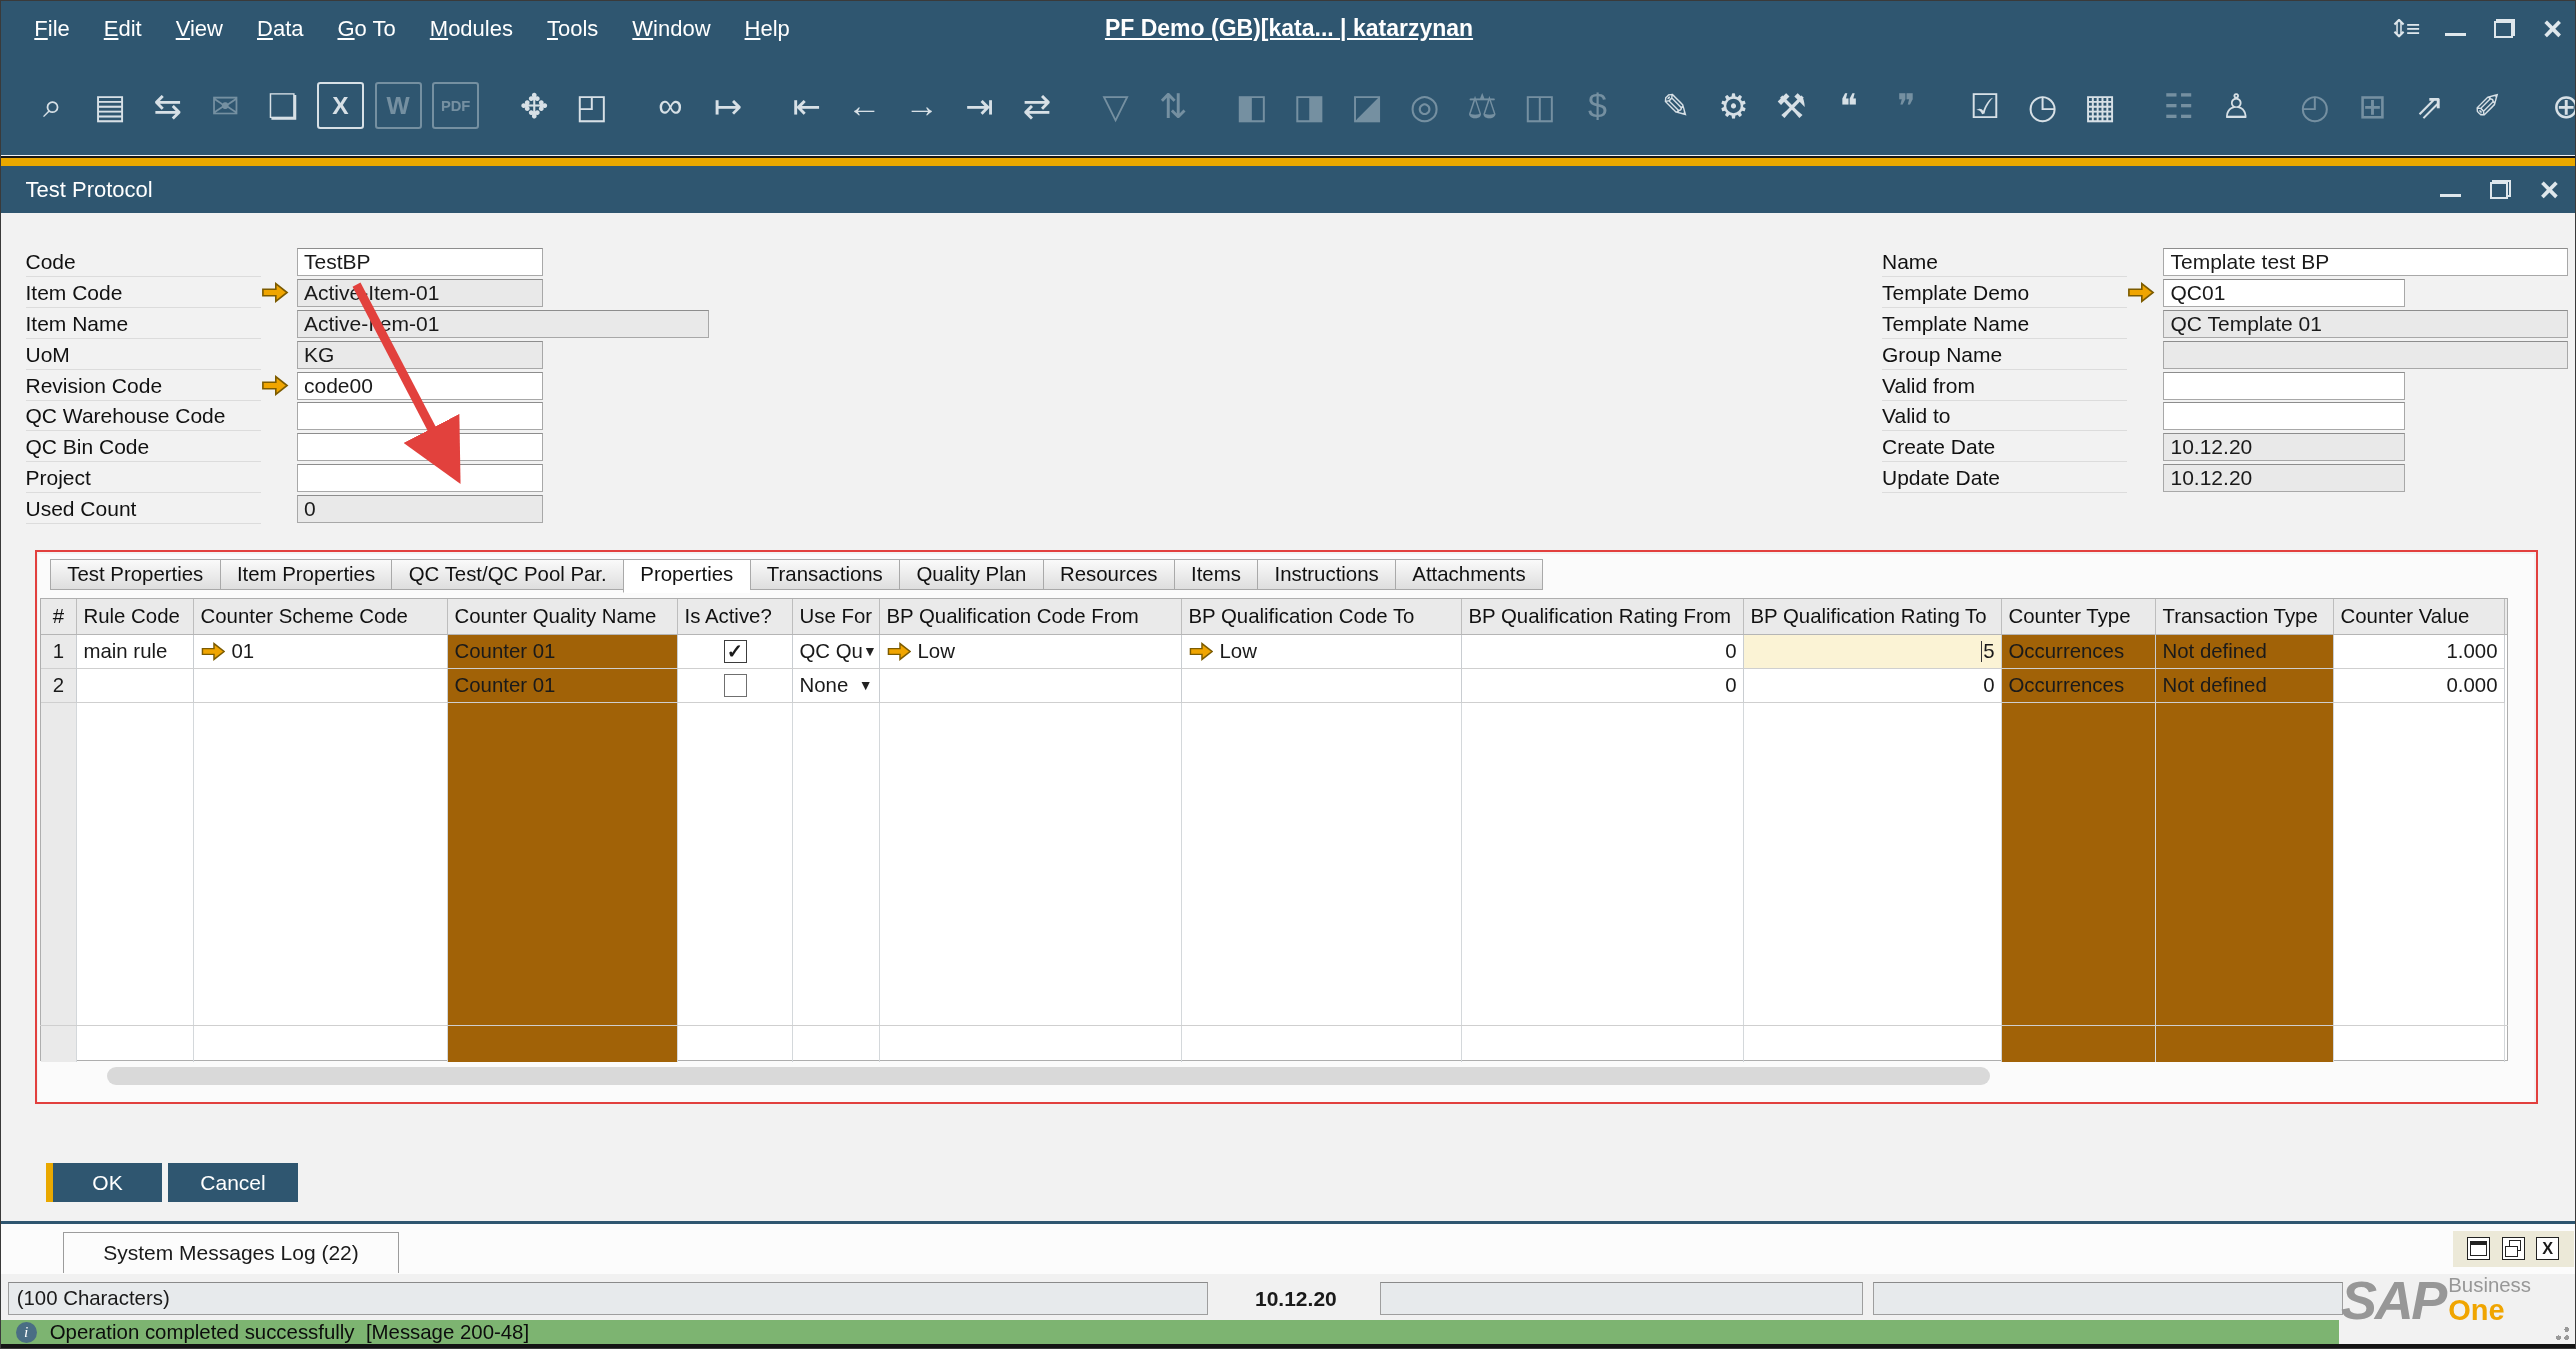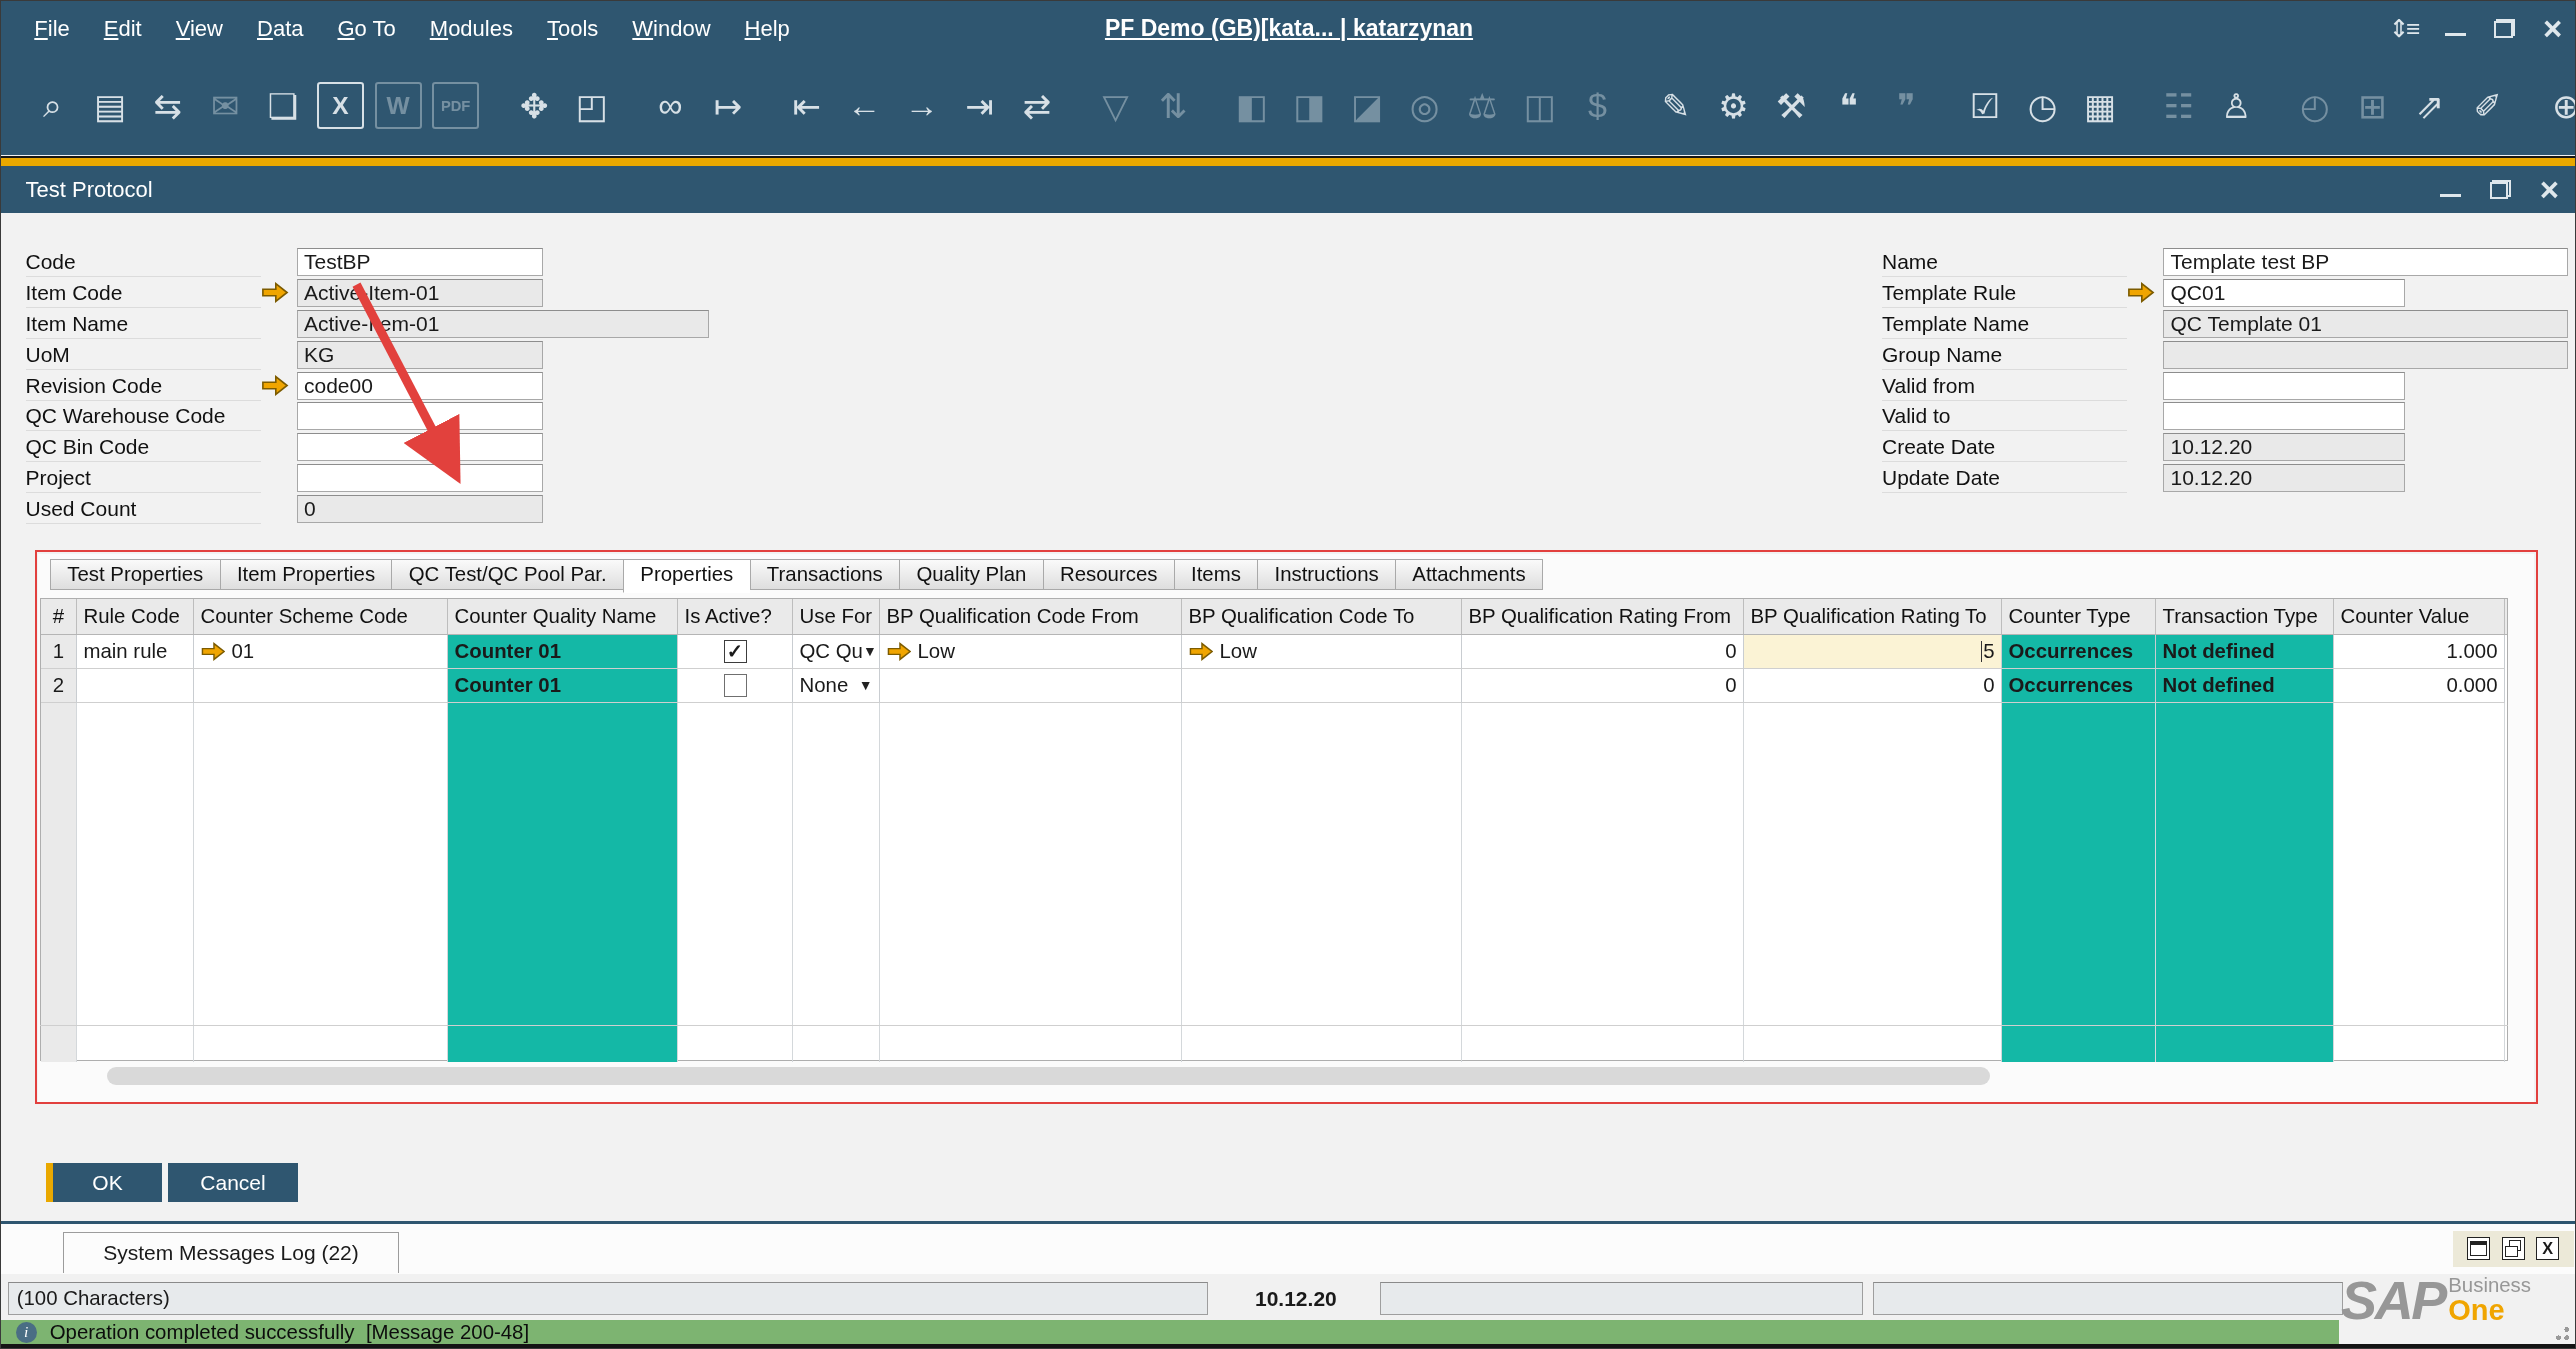--- a/index.html
+++ b/index.html
@@ -80,21 +80,21 @@
   .grow { display:grid; grid-template-columns:var(--cols); }
   .gh { height:36px; background:#eaeaea; border-bottom:0.8px solid #b5b5b5; }
   .gh > div { font-size:20.4px; line-height:35px; padding:0 6.5px; border-right:0.8px solid #bdbdbd;
               overflow:hidden; white-space:nowrap; color:#111; }
   .gh > div:first-child { text-align:center; padding:0; }
   .gr { height:34px; }
   .gr > div { font-size:20.4px; line-height:33px; padding:0 6.5px; border-right:0.8px solid #c9cdd1;
               border-bottom:0.8px solid #cfcfcf; overflow:hidden; white-space:nowrap;
               display:flex; align-items:center; }
   .cell-num { background:#eaeaea; justify-content:center; }
-  .shaded { background:#14b8a6;font-weight:bold; }
+  .shaded { background:#a16207; }
   .rnum { justify-content:flex-end; }
   .active-cell { background:#fbf3d5; justify-content:flex-end; }
   .caret { display:inline-block; width:1.6px; height:21px; background:#333; margin-right:0.8px; }
   .chk { width:23px; height:23px; border:1.6px solid #3c3c3c; background:#fff; margin:0 auto;
          display:flex; align-items:center; justify-content:center; font-size:19.6px; font-weight:bold; }
   .chk.empty { border-color:#6f6f6f; }
   .usefor { justify-content:space-between; }
   .dd { font-size:14px; color:#222; }
   .filler { height:359px; }
   .filler > div { border-right:0.8px solid #d4d8db; height:100%; }
@@ -287,21 +287,21 @@
     <div class="arrow-slot"></div>
     <div class="finput ro" style="width:246px;">0</div>
   </div>
 
   <div class="frow" style="left:1881px; top:33px;">
     <div class="flabel R">Name</div>
     <div class="arrow-slot"></div>
     <div class="finput" style="width:405px;">Template test BP</div>
   </div>
   <div class="frow" style="left:1881px; top:64px;">
-    <div class="flabel R">Template Rule</div>
+    <div class="flabel R">Template Demo</div>
     <div class="arrow-slot">
         <span class="linkarrow">
           <svg width="28" height="21" viewBox="0 0 17 13">
             <path d="M1 4.5h8V1l7 5.5L9 12V8.5H1z" fill="#f0a500" stroke="#7c5b00" stroke-width="1"></path>
           </svg>
         </span>
       </div>
     <div class="finput" style="width:242px;">QC01</div>
   </div>
   <div class="frow" style="left:1881px; top:95px;">

